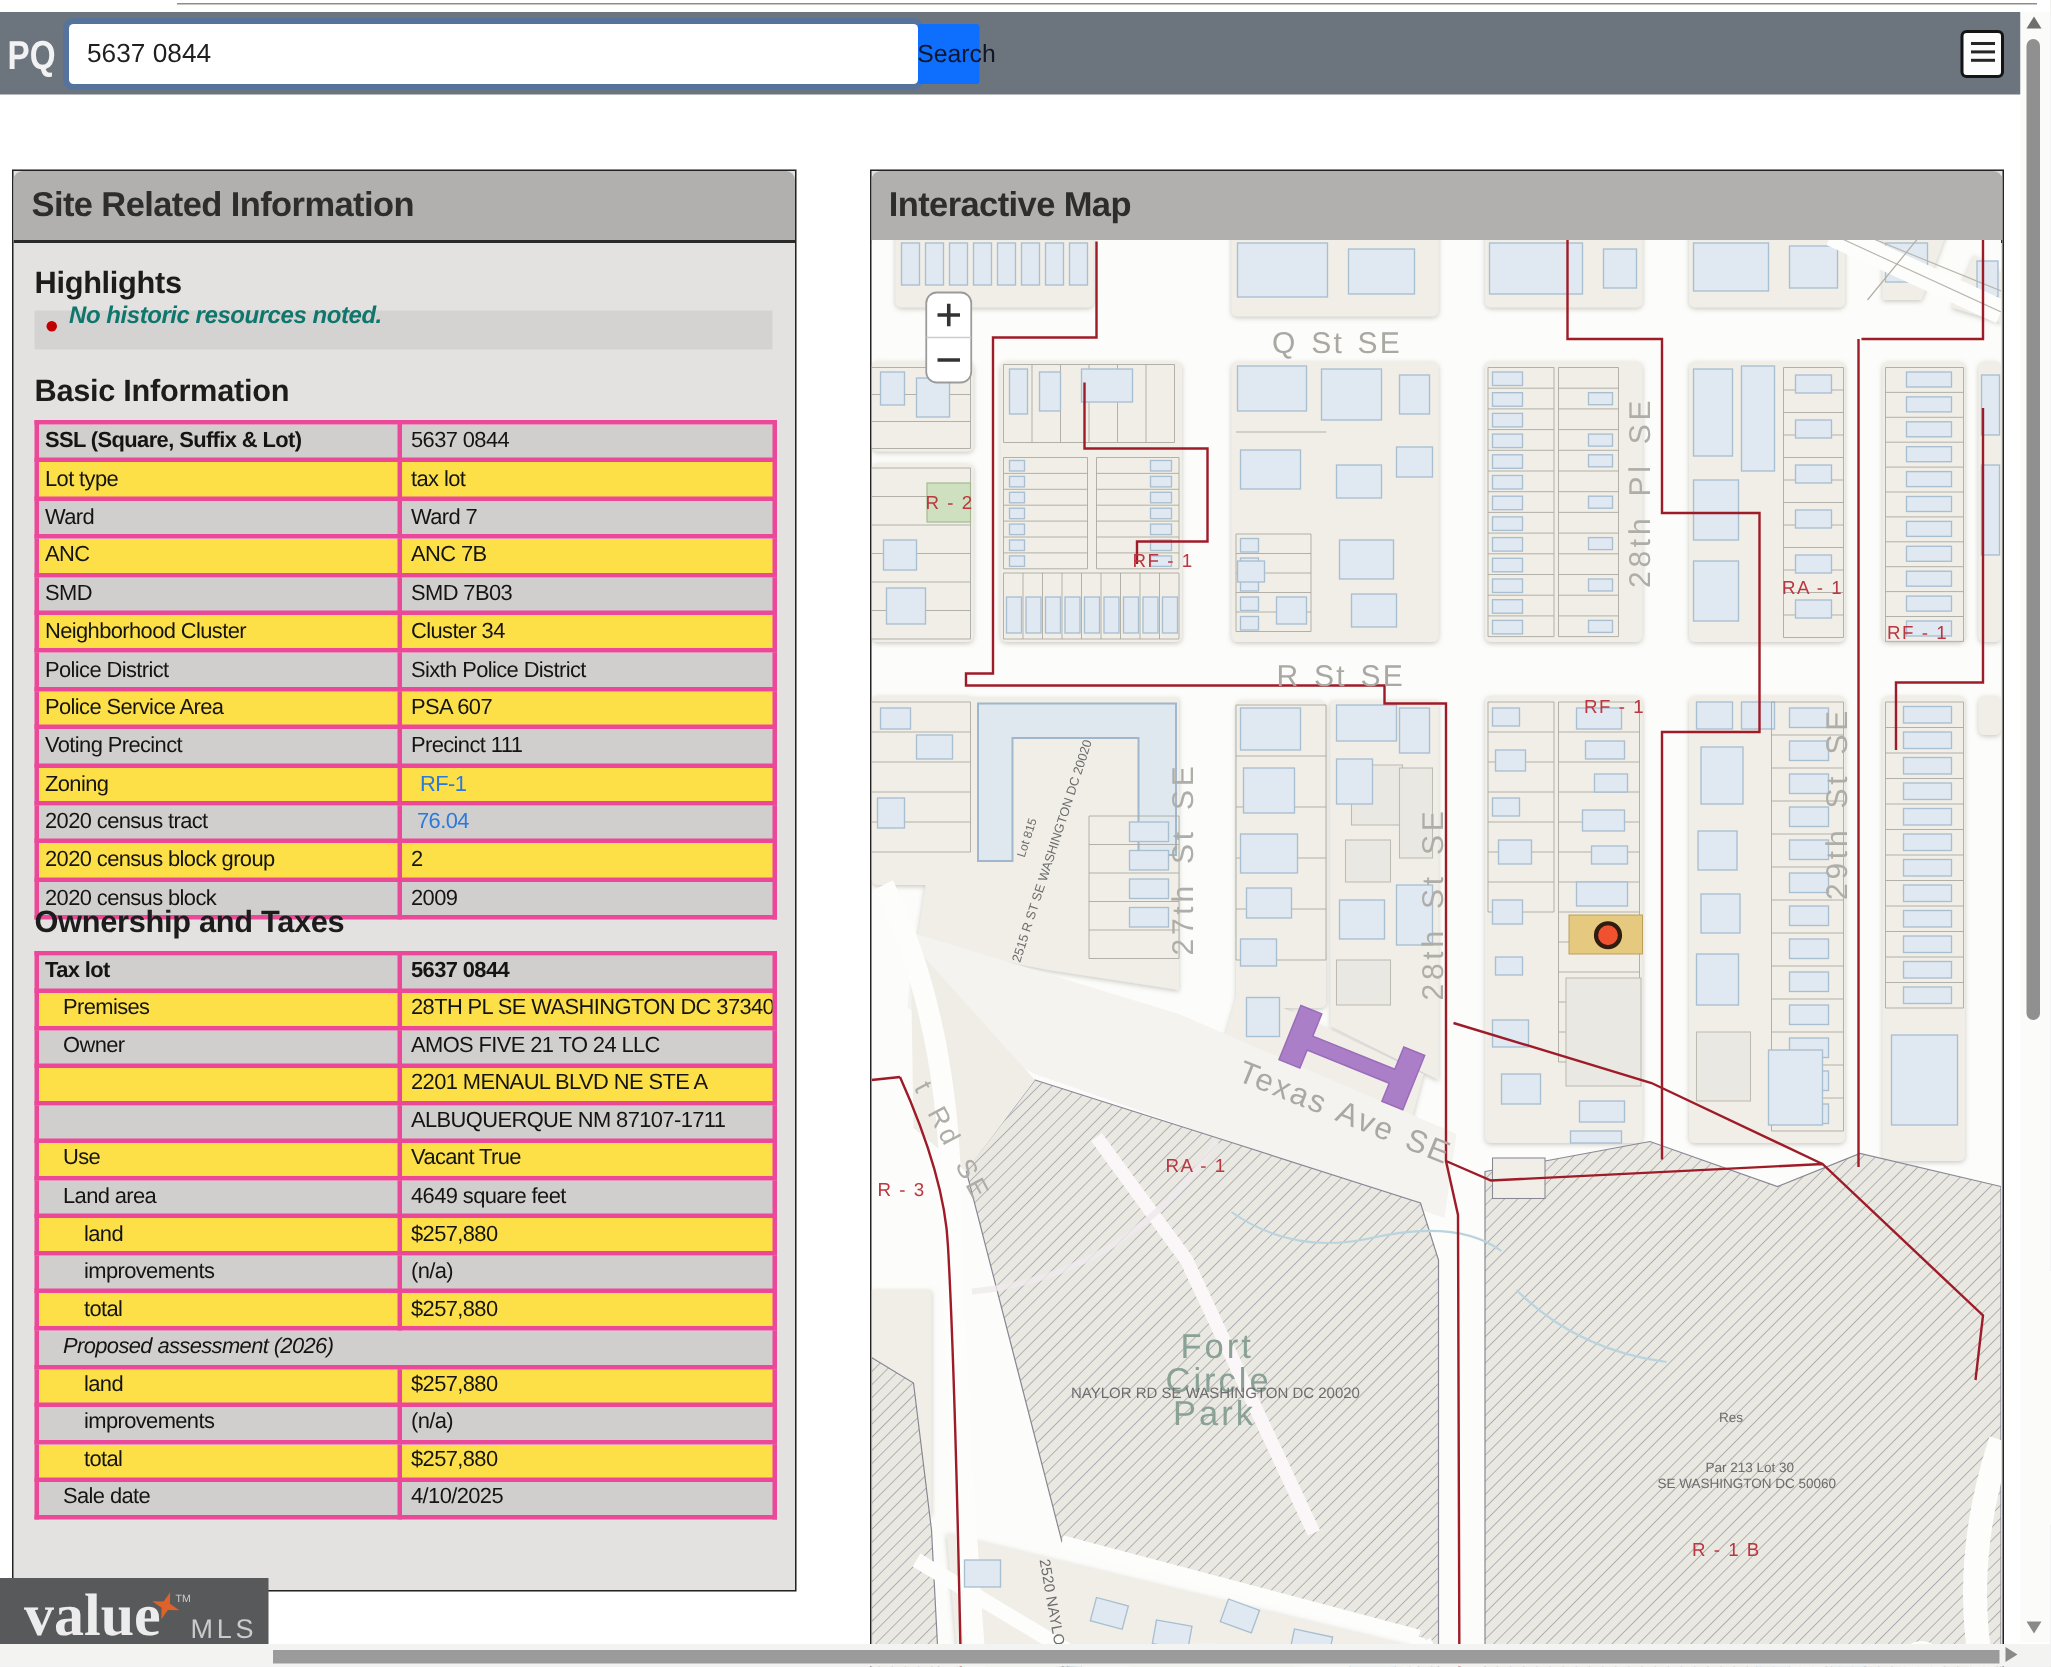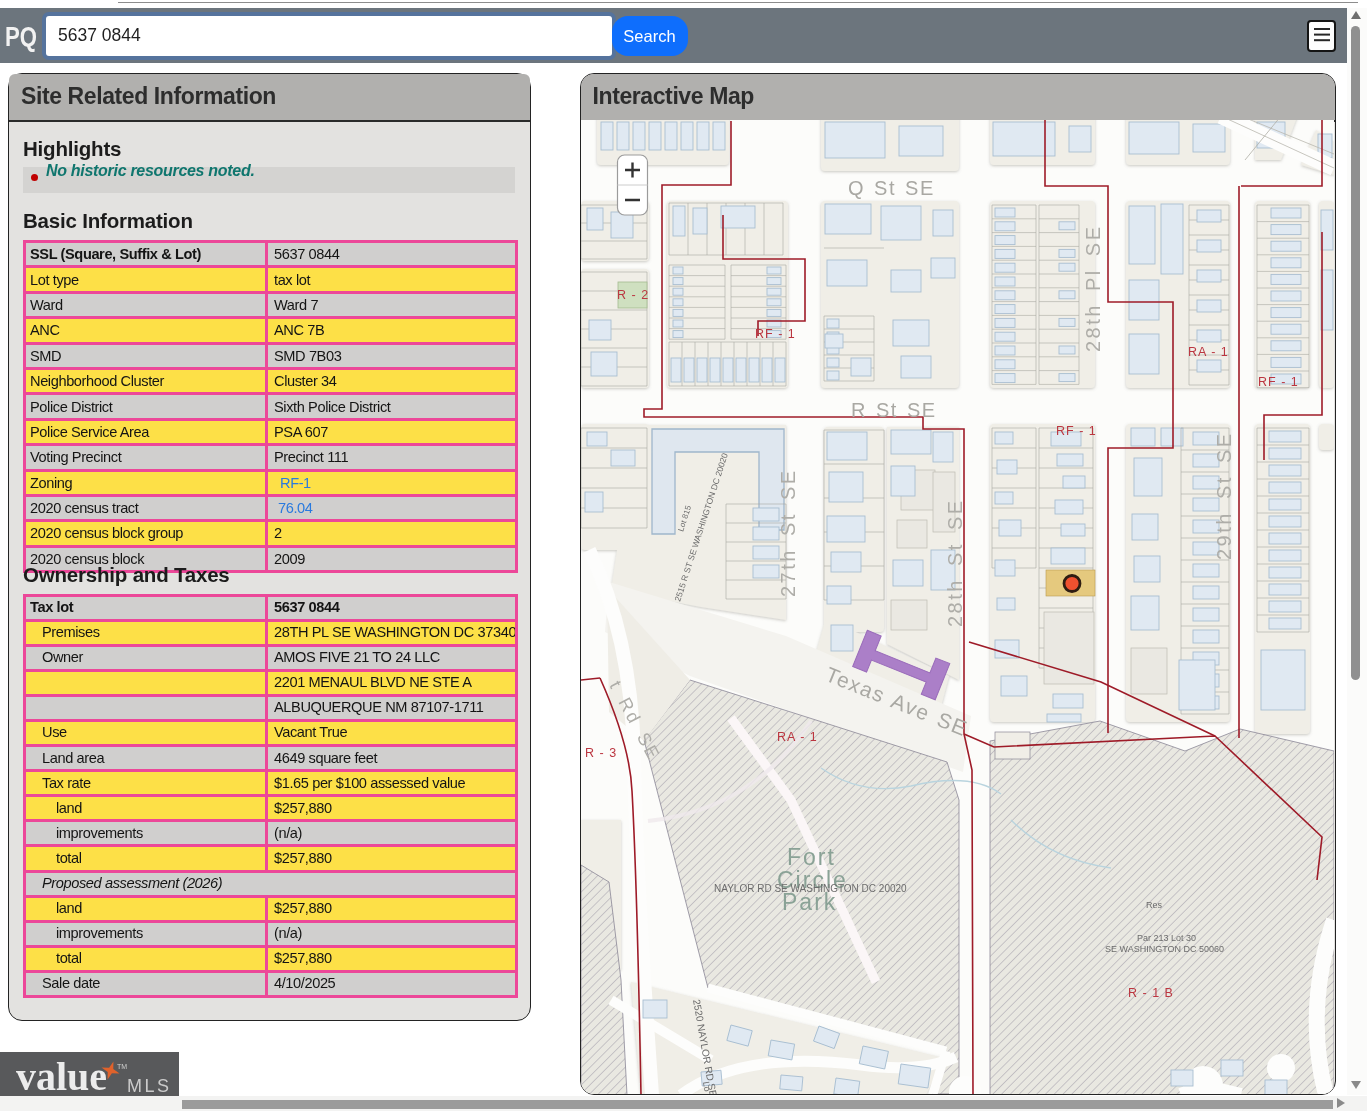--- a/index.html
+++ b/index.html
@@ -1,39 +1,39 @@
 <!DOCTYPE html>
 <html><head><meta charset="utf-8">
 <style>
 html,body{margin:0;padding:0;}
 body{width:1367px;height:1111px;overflow:hidden;background:#fff;
  font-family:"Liberation Sans",sans-serif;position:relative;}
 .abs{position:absolute;}
-.panel{position:absolute;border:1.4px solid #232323;border-radius:14px;background:#e3e2e0;box-sizing:border-box;}
+.panel{position:absolute;border:1.4px solid #232323;border-radius:0;background:#e3e2e0;box-sizing:border-box;margin-top:40px;}
 .phead{height:46px;background:#b1b0ae;border-bottom:2px solid #2a2a2a;border-radius:6px 6px 0 0;
  font-size:23px;font-weight:bold;color:#2d2d2d;line-height:45px;padding-left:12px;letter-spacing:-0.4px;}
 h3{font-size:20.5px;font-weight:bold;color:#1c1c1c;margin:0;letter-spacing:-0.2px;}
 table.t{border-collapse:collapse;table-layout:fixed;width:492px;font-size:14.6px;letter-spacing:-0.4px;color:#141414;}
 table.t td{border:3px solid #ec4899;padding:0 0 0 4px;height:22.4px;line-height:22px;white-space:nowrap;overflow:hidden;}
 table.t td.v{padding-left:6px;}
 table.tb2 td{height:22.05px;line-height:21.6px;}
 tr.g td{background:#d0cfce;}
 tr.w td{background:#fde047;}
 a.lk{color:#2a7ade;text-align:right;}
 </style></head><body>
 
 <div class="abs" style="left:118px;top:2px;width:1240px;height:1px;background:#8d8d8d;"></div>
 
 <div class="abs" style="left:0;top:8px;width:1347px;height:55px;background:#6c757d;"></div>
 <div class="abs" style="left:5px;top:22px;font-size:27px;font-weight:bold;color:#f2f2f2;transform:scaleX(0.82);transform-origin:0 0;">PQ</div>
 <div class="abs" style="left:45.5px;top:15.5px;width:566px;height:40px;background:#fff;border-radius:3px;
  box-shadow:0 0 0 4px #55739d;box-sizing:border-box;"></div>
 <div class="abs" style="left:58px;top:25px;font-size:17.5px;color:#1f1f1f;">5637 0844</div>
-<div class="abs" style="left:611.5px;top:15.5px;width:76px;height:40px;background:#0e6efd;border-radius:16px;
- color:#ffffff;font-size:16.5px;text-align:center;line-height:40px;">Search</div>
+<div class="abs" style="left:611.5px;top:15.5px;width:41px;height:40px;background:#0e6efd;border-radius:2px;
+ color:#0f172a;font-size:16.5px;text-align:center;line-height:40px;">Search</div>
 <div class="abs" style="left:1307px;top:20px;width:29px;height:32px;background:#fdfdfd;border:2.5px solid #141414;
  border-radius:4px;box-sizing:border-box;"></div>
 <div class="abs" style="left:1313.5px;top:27.5px;width:16px;height:2.6px;background:#262626;box-shadow:0 5.6px 0 #262626,0 11.2px 0 #262626;"></div>
 
 <div class="panel" style="left:8px;top:73px;width:523px;height:948px;">
  <div class="phead">Site Related Information</div>
  <div style="position:relative;padding:0 14px;">
   <h3 style="position:absolute;left:14px;top:15px;">Highlights</h3>
   <div style="position:absolute;left:14px;top:45px;width:492px;height:26px;background:#d4d3d1;"></div>
   <div style="position:absolute;left:22px;top:52px;width:7px;height:7px;border-radius:50%;background:#c00000;"></div>
@@ -126,24 +126,20 @@
             <td></td>
             <td class="v">ALBUQUERQUE NM 87107-1711</td>
           </tr>
    <tr class="w">
             <td style="padding-left:16px;">Use</td>
             <td class="v">Vacant True</td>
           </tr>
    <tr class="g">
             <td style="padding-left:16px;">Land area</td>
             <td class="v">4649 square feet</td>
-          </tr>
-   <tr class="w">
-            <td style="padding-left:16px;">Tax rate</td>
-            <td class="v">$1.65 per $100 assessed value</td>
           </tr>
    <tr class="w">
             <td style="padding-left:30px;">land</td>
             <td class="v">$257,880</td>
           </tr>
    <tr class="g">
             <td style="padding-left:30px;">improvements</td>
             <td class="v">(n/a)</td>
           </tr>
    <tr class="w">

